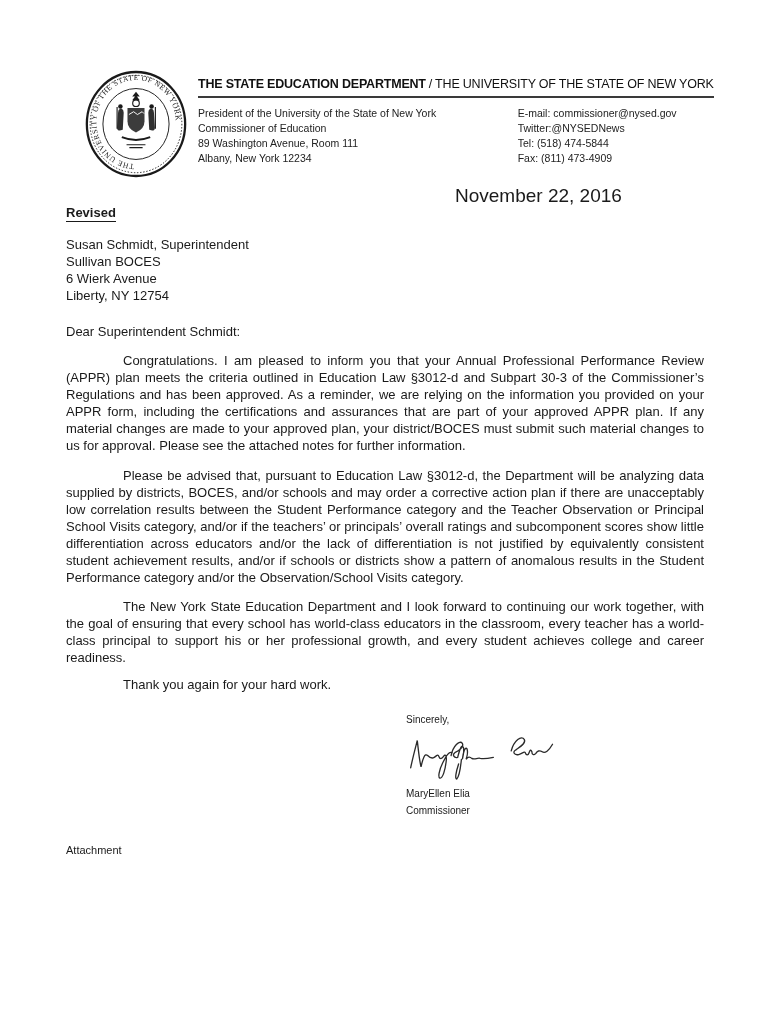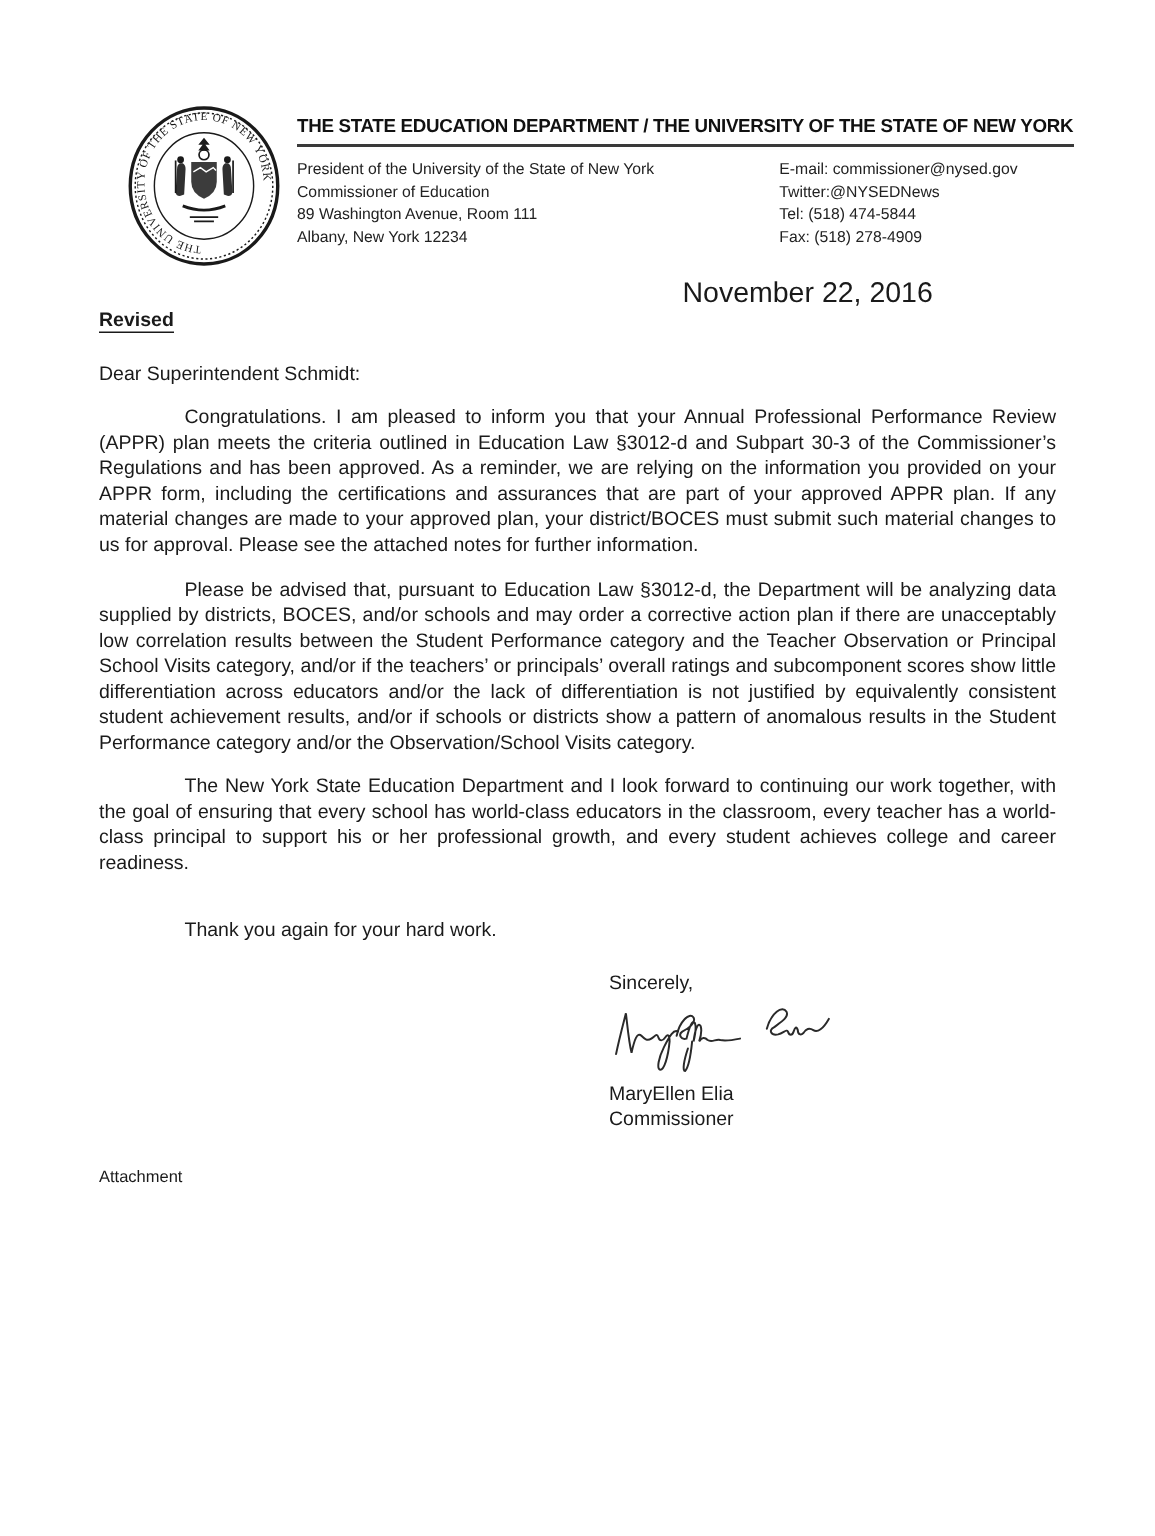--- a/index.html
+++ b/index.html
@@ -30,21 +30,21 @@
   }
   .dept-title {
     font-size: 12.5px;
     letter-spacing: -0.2px;
     white-space: nowrap;
     color: #111;
     border-bottom: 2px solid #3a3a3a;
     padding-bottom: 5px;
   }
   .dept-title .bold { font-weight: bold; }
-  .dept-title .rest { font-weight: bold; margin-left: 3px; text-align: right; }
+  .dept-title .rest { font-weight: normal; margin-left: 3px; text-align: right; }
   .contact-row {
     display: flex;
     margin-top: 8px;
   }
   .contact-col { font-size: 10.5px; line-height: 15px; color: #222; }
   .contact-col.left { flex: 1; }
   .contact-col.right { width: 196px; }
   
   .content { margin: 0 66px; }
   .date-line {
@@ -67,26 +67,26 @@
   .para {
     font-size: 13px;
     line-height: 17px;
     text-align: justify;
     text-indent: 57px;
   }
   .para.p1 { margin-top: 12px; }
   .para.p2 { margin-top: 13px; }
   .para.p3 { margin-top: 12px; }
   .closing-line {
-    margin-top: 28px;
+    margin-top: 10px;
     font-size: 13px;
     line-height: 17px;
     text-indent: 57px;
   }
-  .sig-block { margin-top: 18px; margin-left: 340px; font-size: 13px; line-height: 17px; }
+  .sig-block { margin-top: 18px; margin-left: 340px; font-size: 10px; line-height: 17px; }
   .sig-image { display: block; margin-top: 2px; }
   .sig-name { margin-top: 3px; }
   .attachment { margin-top: 23px; font-size: 11px; line-height: 17px; }
 </style>
 </head>
 <body>
 
 <div class="page">
 
   <div class="header">
@@ -127,33 +127,39 @@
         <div class="contact-col left">
           <div>President of the University of the State of New York</div>
           <div>Commissioner of Education</div>
           <div>89 Washington Avenue, Room 111</div>
           <div>Albany, New York 12234</div>
         </div>
         <div class="contact-col right">
           <div>E-mail: commissioner@nysed.gov</div>
           <div>Twitter:@NYSEDNews</div>
           <div>Tel: (518) 474-5844</div>
-          <div>Fax: (518) 278-4909</div>
+          <div>Fax: (811) 473-4909</div>
         </div>
       </div>
     </div>
   </div>
 
   <div class="content">
     <div class="date-line">November 22, 2016</div>
 
     <div class="revised">
       <span>Revised</span>
     </div>
 
+    <div class="recipient">
+      <div>Susan Schmidt, Superintendent</div>
+      <div>Sullivan BOCES</div>
+      <div>6 Wierk Avenue</div>
+      <div>Liberty, NY 12754</div>
+    </div>
 
     <div class="salutation">Dear Superintendent Schmidt:</div>
 
     <p class="para p1">Congratulations. I am pleased to inform you that your Annual Professional Performance Review (APPR) plan meets the criteria outlined in Education Law §3012-d and Subpart 30-3 of the Commissioner’s Regulations and has been approved. As a reminder, we are relying on the information you provided on your APPR form, including the certifications and assurances that are part of your approved APPR plan. If any material changes are made to your approved plan, your district/BOCES must submit such material changes to us for approval. Please see the attached notes for further information.</p>
     <p class="para p2">Please be advised that, pursuant to Education Law §3012-d, the Department will be analyzing data supplied by districts, BOCES, and/or schools and may order a corrective action plan if there are unacceptably low correlation results between the Student Performance category and the Teacher Observation or Principal School Visits category, and/or if the teachers’ or principals’ overall ratings and subcomponent scores show little differentiation across educators and/or the lack of differentiation is not justified by equivalently consistent student achievement results, and/or if schools or districts  show a pattern of anomalous results in the Student Performance category and/or the Observation/School Visits category.</p>
     <p class="para p3">The New York State Education Department and I look forward to continuing our work together, with the goal of ensuring that every school has world-class educators in the classroom, every teacher has a world-class principal to support his or her professional growth, and every student achieves college and career readiness.</p>
 
     <div class="closing-line">Thank you again for your hard work.</div>
 
     <div class="sig-block">

